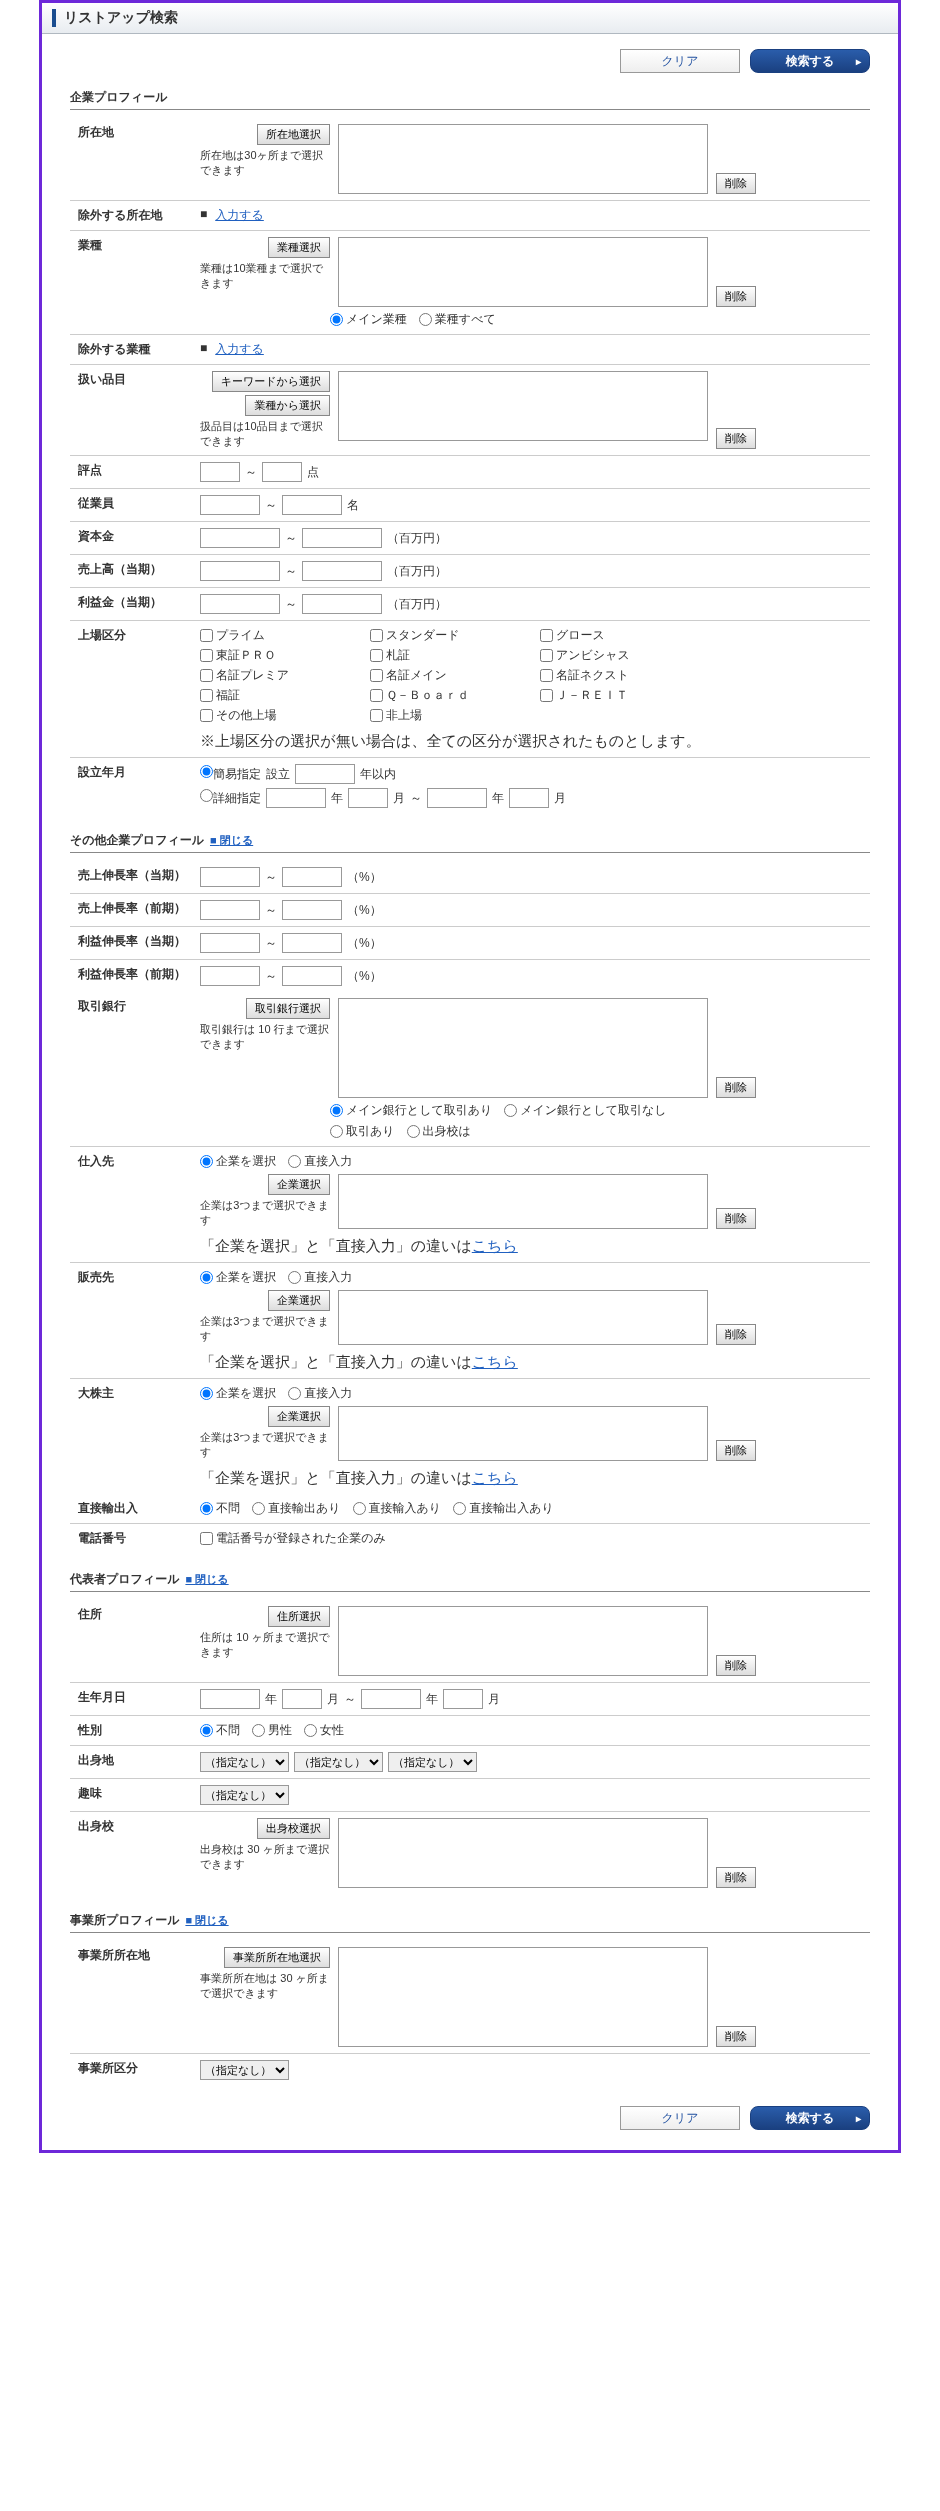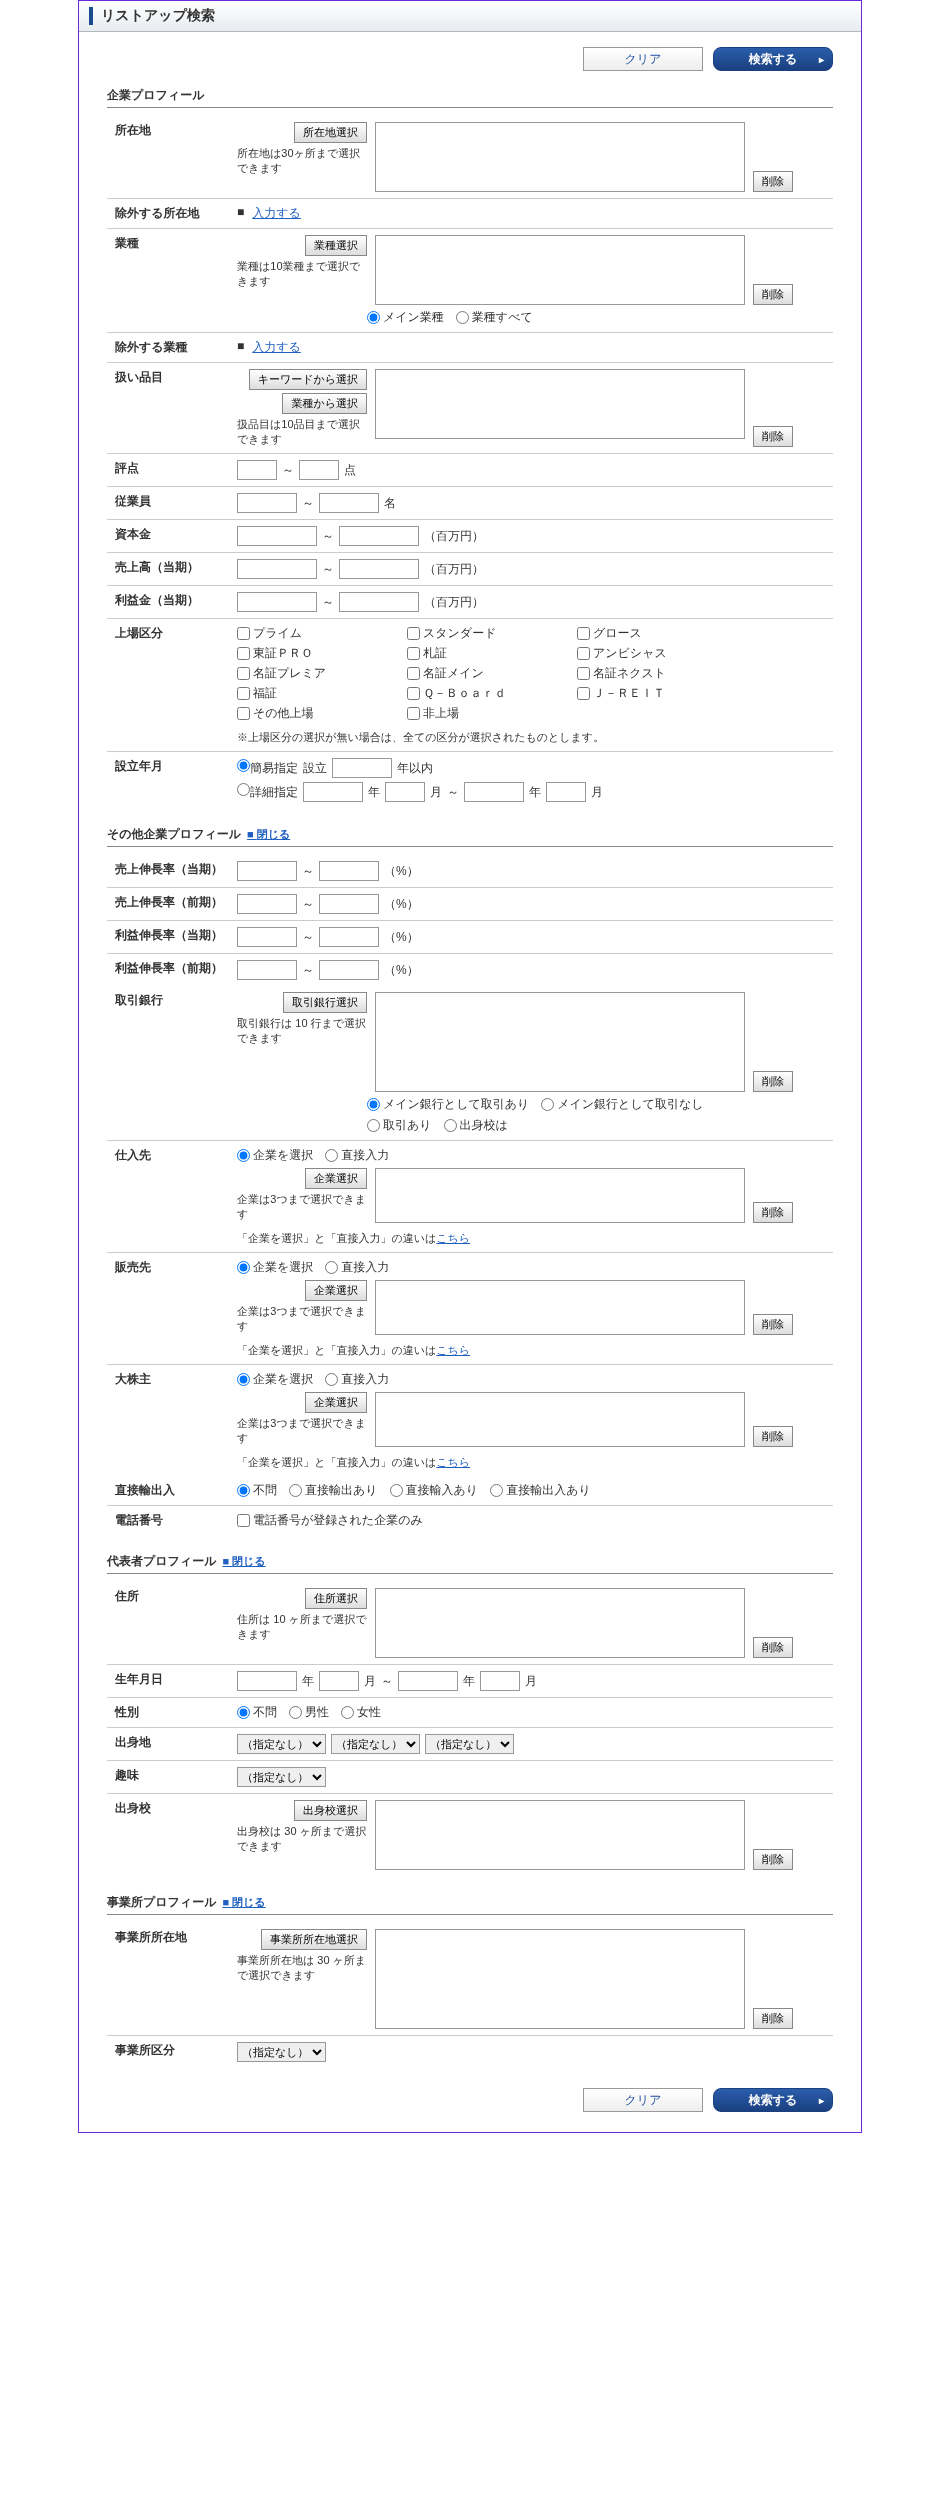--- a/index.html
+++ b/index.html
@@ -1,17 +1,17 @@
 <!DOCTYPE html>
 <html><head>
 <meta charset="utf-8">
 <style>
 * { box-sizing: border-box; margin: 0; padding: 0; }
 body { font-family: "MS PGothic", "Hiragino Kaku Gothic Pro", sans-serif; font-size: 12px; color: #333; background: #fff; }
-.page { width: 784px; margin: 0 auto; border: 1px solid #6d28d9; }
+.page { width: 862px; margin: 0 auto; border: 3px solid #6d28d9; }
 .title-bar { background: linear-gradient(to bottom, #fff, #e8ecf0); border-bottom: 1px solid #b0b8c0; padding: 6px 10px; }
 .title-bar h1 { font-size: 14px; font-weight: bold; border-left: 4px solid #1a4d8f; padding-left: 8px; }
 .content { padding: 15px 28px 20px; }
 .btn-row { display: flex; justify-content: flex-end; gap: 10px; margin-bottom: 15px; }
 .btn-row.bottom { margin-top: 20px; margin-bottom: 0; }
 .btn { height: 24px; min-width: 120px; font-size: 12px; border: 1px solid #999; cursor: pointer; padding: 0 20px; display: inline-flex; align-items: center; justify-content: center; }
 .btn-clear { background: linear-gradient(to bottom, #fff, #eee); color: #2050a0; }
 .btn-search { background: linear-gradient(to bottom, #2a5dab, #1a4080); color: #fff; border-color: #1a4080; font-weight: bold; position: relative; border-radius: 8px; }
 .btn-search::after { content: "▸"; position: absolute; right: 8px; font-size: 10px; }
 .section-head { font-size: 12px; font-weight: bold; border-bottom: 1px solid #888; padding-bottom: 3px; margin-bottom: 8px; }
@@ -28,21 +28,21 @@
 textarea.list-h100 { height: 100px; }
 .btn-small { background: linear-gradient(to bottom, #fff, #ddd); border: 1px solid #888; font-size: 11px; padding: 2px 8px; cursor: pointer; }
 .btn-del { align-self: flex-end; }
 .input-tiny { width: 40px; height: 20px; border: 1px solid #999; padding: 0 3px; text-align: right; }
 .input-sm { width: 60px; height: 20px; border: 1px solid #999; padding: 0 3px; }
 .input-md { width: 80px; height: 20px; border: 1px solid #999; padding: 0 3px; }
 .radio-row, .check-row { display: flex; align-items: center; gap: 4px; flex-wrap: wrap; }
 .radio-row label, .check-row label { display: inline-flex; align-items: center; gap: 3px; margin-right: 8px; }
 .check-grid { display: grid; grid-template-columns: 160px 160px 160px; gap: 3px 10px; }
 .check-grid label { display: inline-flex; align-items: center; gap: 3px; white-space: nowrap; }
-.note-line { font-size: 11px; color: #333; margin-top: 4px; }
+.note-line { font-size: 15px; color: #333; margin-top: 4px; }
 .inline-row { display: flex; align-items: center; gap: 5px; flex-wrap: wrap; }
 select { border: 1px solid #999; font-size: 11px; height: 20px; }
 a.link { color: #2060c0; text-decoration: underline; }
 .section { margin-bottom: 18px; margin-top: 16px; }
 </style>
 </head>
 <body>
 
 <div class="page">
   <div class="title-bar">

